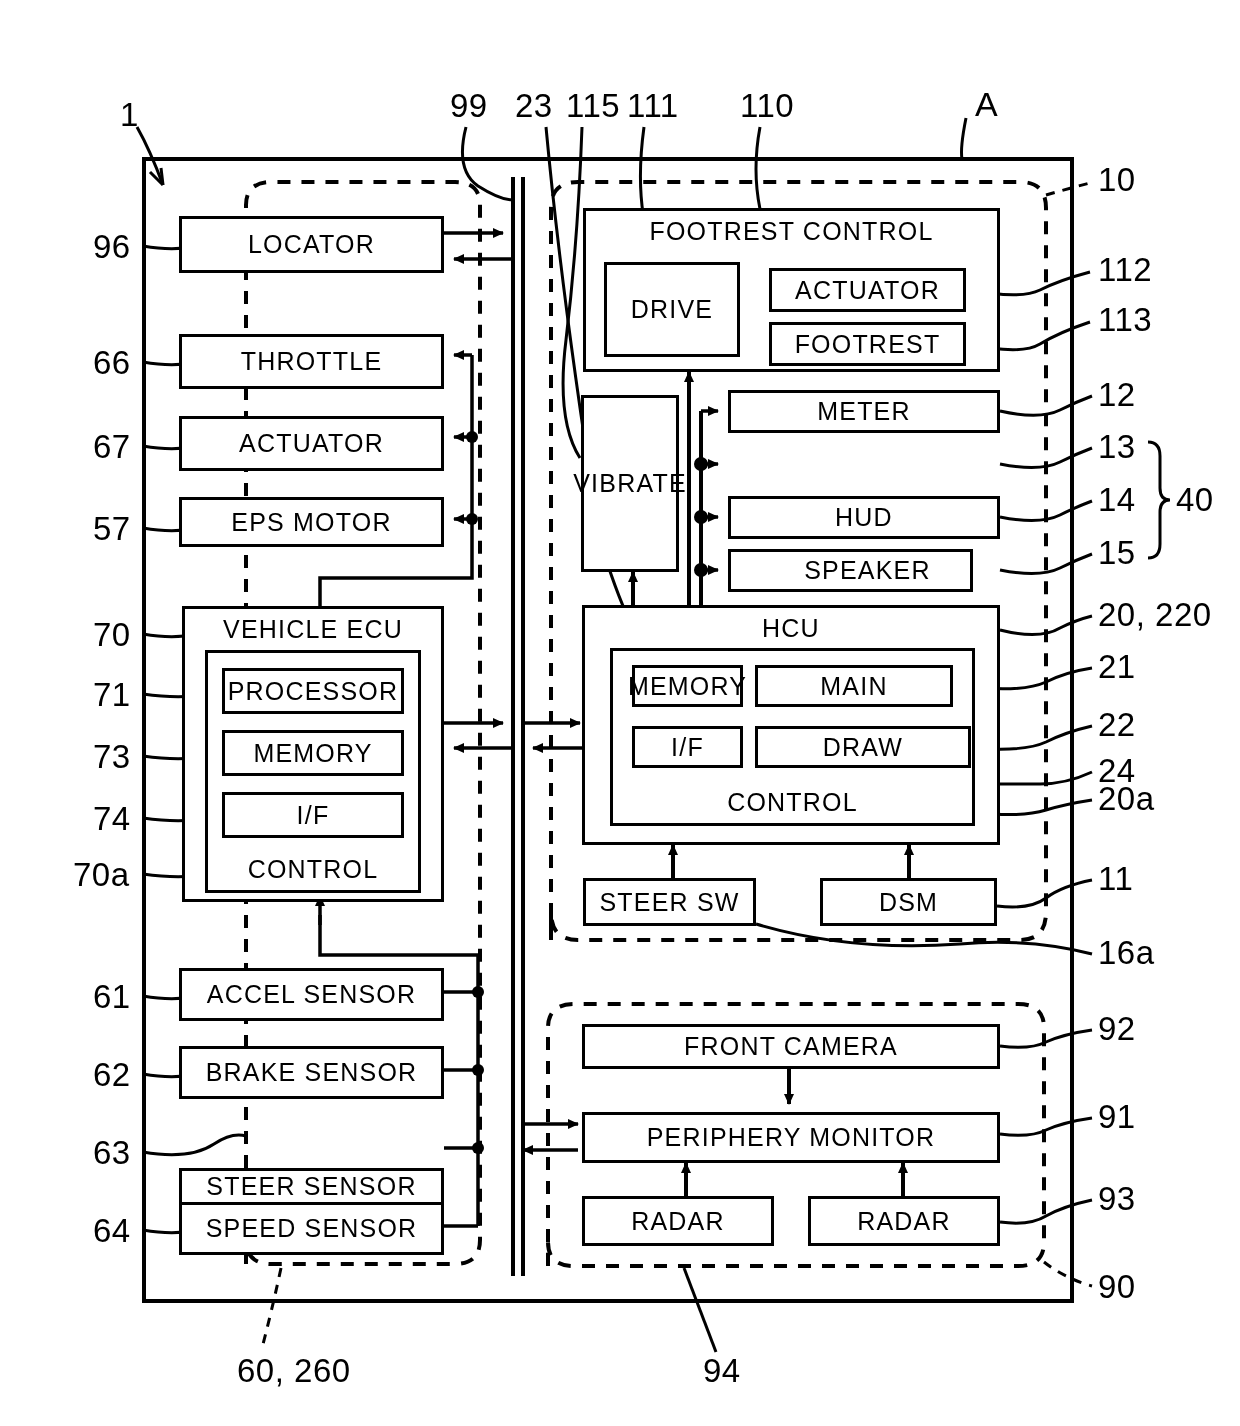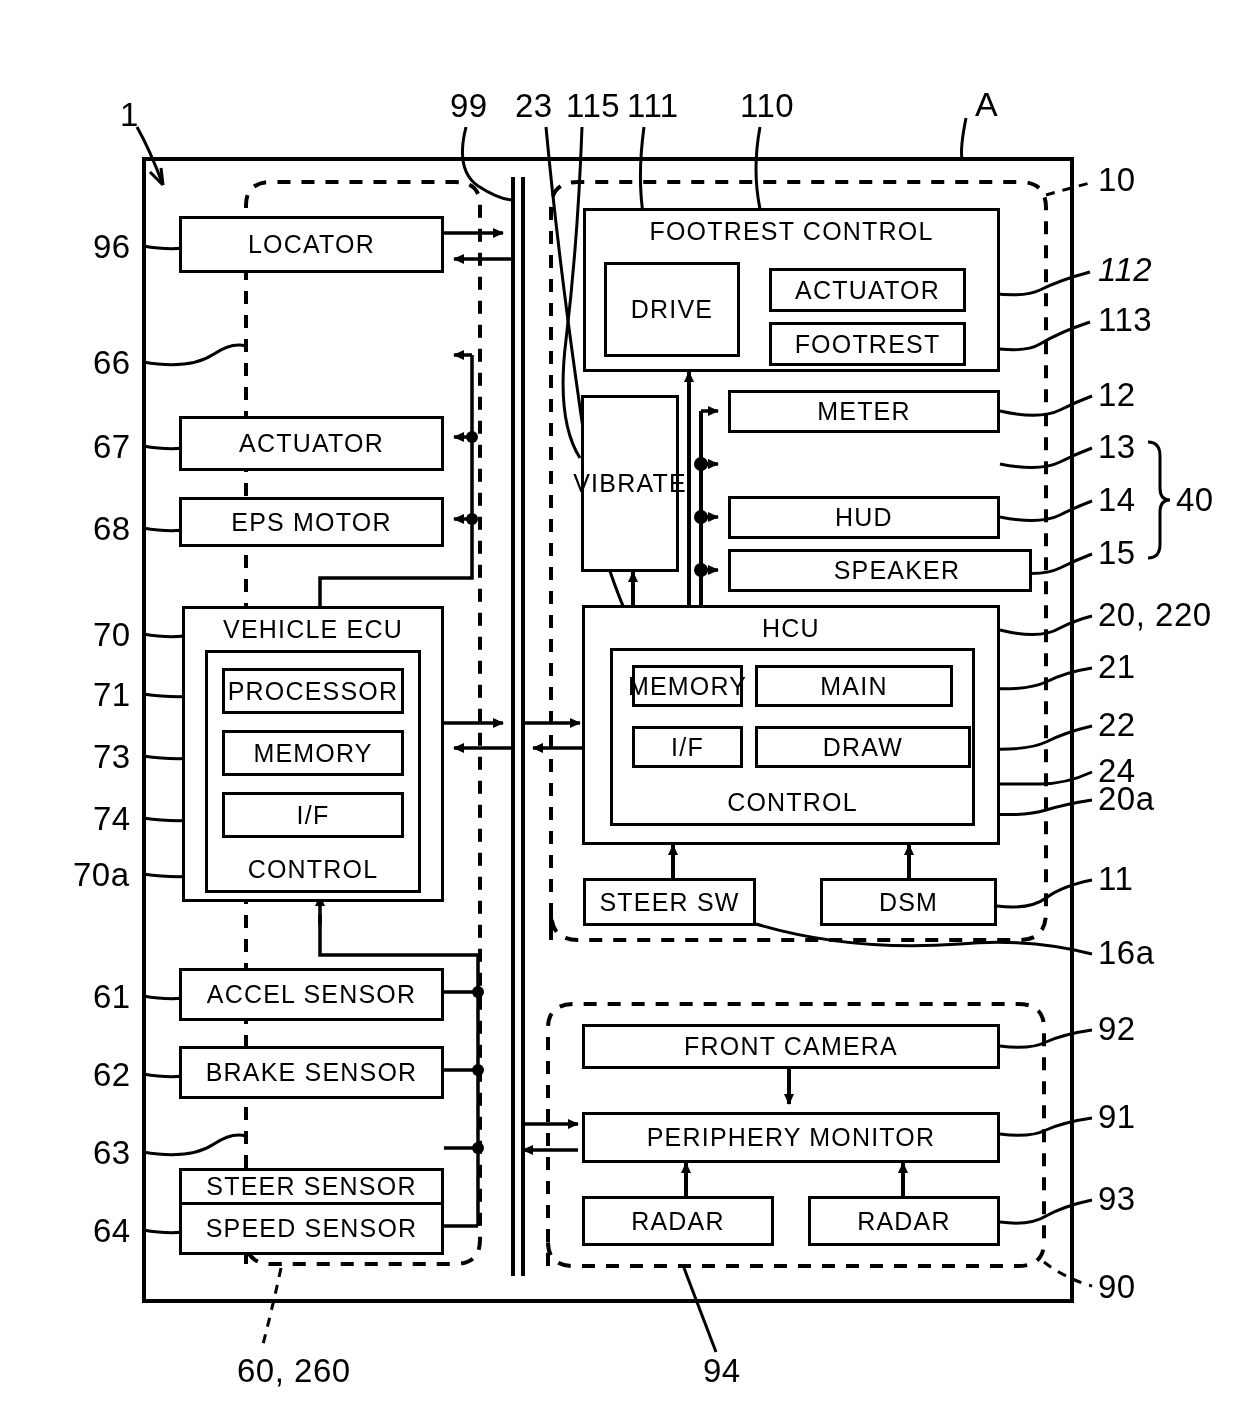--- a/index.html
+++ b/index.html
@@ -149,20 +149,23 @@
     <path d="M143,1230 Q190,1238 214,1222 Q232,1210 246,1214" stroke-width="3"></path>
 
     <path stroke-width="3" d="M1148,442 Q1160,442 1160,456 L1160,488 Q1160,500 1170,500
              Q1160,500 1160,512 L1160,544 Q1160,558 1148,558"></path>
   </g>
 </svg>
 
 <div class="bx" style="left:179px;top:216px;width:265px;height:57px;">
   <span>LOCATOR</span>
 </div>
+<div class="bx" style="left:179px;top:334px;width:265px;height:55px;">
+  <span>THROTTLE</span>
+</div>
 <div class="bx" style="left:179px;top:416px;width:265px;height:55px;">
   <span>ACTUATOR</span>
 </div>
 <div class="bx" style="left:179px;top:497px;width:265px;height:50px;">
   <span>EPS MOTOR</span>
 </div>
 
 <div class="bx" style="left:179px;top:968px;width:265px;height:53px;">
   <span>ACCEL SENSOR</span>
 </div>
@@ -208,21 +211,21 @@
 <div class="bx" style="left:581px;top:395px;width:98px;height:177px;">
   <span>VIBRATE</span>
 </div>
 
 <div class="bx" style="left:728px;top:390px;width:272px;height:43px;">
   <span>METER</span>
 </div>
 <div class="bx" style="left:728px;top:496px;width:272px;height:43px;">
   <span>HUD</span>
 </div>
-<div class="bx" style="left:728px;top:549px;width:304px;height:43px;padding-left:34px;">
+<div class="bx" style="left:728px;top:549px;width:245px;height:43px;padding-left:34px;">
   <span>SPEAKER</span>
 </div>
 
 <div class="grp" style="left:582px;top:605px;width:418px;height:240px;">
   <div class="ghead">HCU</div>
 </div>
 <div class="grp" style="left:610px;top:648px;width:365px;height:178px;">
   <div class="gfoot">CONTROL</div>
 </div>
 <div class="bx" style="left:632px;top:665px;width:111px;height:42px;">
@@ -262,33 +265,33 @@
 <div class="ref" style="left:450px;top:87px;">99</div>
 <div class="ref" style="left:515px;top:87px;">23</div>
 <div class="ref" style="left:566px;top:87px;">115</div>
 <div class="ref" style="left:627px;top:87px;">111</div>
 <div class="ref" style="left:740px;top:87px;">110</div>
 <div class="ref big" style="left:975px;top:85px;">A</div>
 
 <div class="ref" style="left:93px;top:228px;">96</div>
 <div class="ref" style="left:93px;top:344px;">66</div>
 <div class="ref" style="left:93px;top:428px;">67</div>
-<div class="ref" style="left:93px;top:510px;">68</div>
+<div class="ref" style="left:93px;top:510px;">57</div>
 <div class="ref" style="left:93px;top:616px;">70</div>
 <div class="ref" style="left:93px;top:676px;">71</div>
 <div class="ref" style="left:93px;top:738px;">73</div>
 <div class="ref" style="left:93px;top:800px;">74</div>
 <div class="ref" style="left:73px;top:856px;text-align:center;">70a</div>
 <div class="ref" style="left:93px;top:978px;">61</div>
 <div class="ref" style="left:93px;top:1056px;">62</div>
 <div class="ref" style="left:93px;top:1134px;">63</div>
 <div class="ref" style="left:93px;top:1212px;">64</div>
 
 <div class="ref" style="left:1098px;top:161px;">10</div>
-<div class="ref" style="left:1098px;top:251px;font-style:italic;">112</div>
+<div class="ref" style="left:1098px;top:251px;">112</div>
 <div class="ref" style="left:1098px;top:301px;">113</div>
 <div class="ref" style="left:1098px;top:376px;">12</div>
 <div class="ref" style="left:1098px;top:428px;">13</div>
 <div class="ref" style="left:1098px;top:481px;">14</div>
 <div class="ref" style="left:1098px;top:534px;">15</div>
 <div class="ref" style="left:1176px;top:481px;">40</div>
 <div class="ref" style="left:1098px;top:596px;">20, 220</div>
 <div class="ref" style="left:1098px;top:648px;">21</div>
 <div class="ref" style="left:1098px;top:706px;">22</div>
 <div class="ref" style="left:1098px;top:752px;">24</div>

